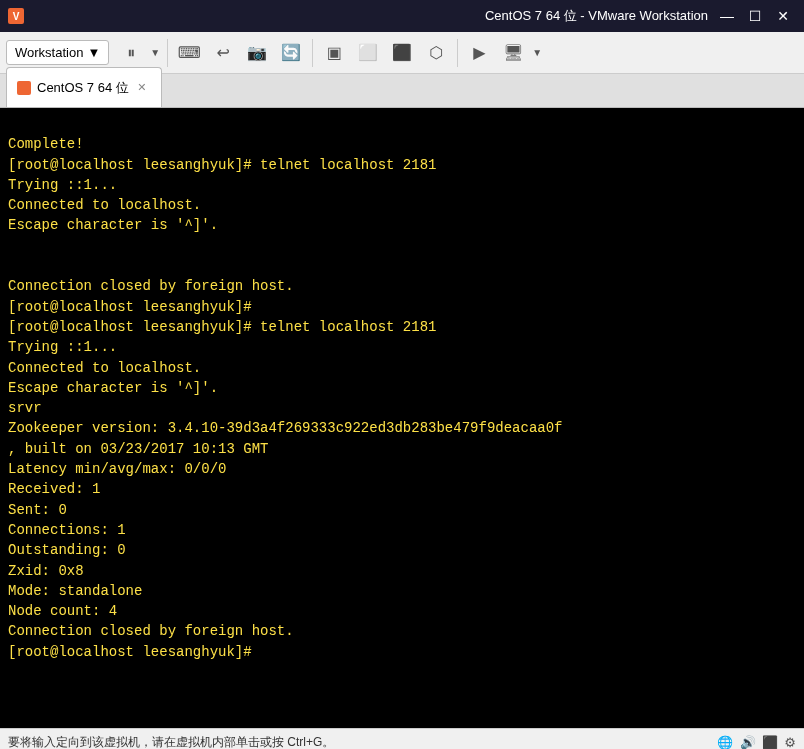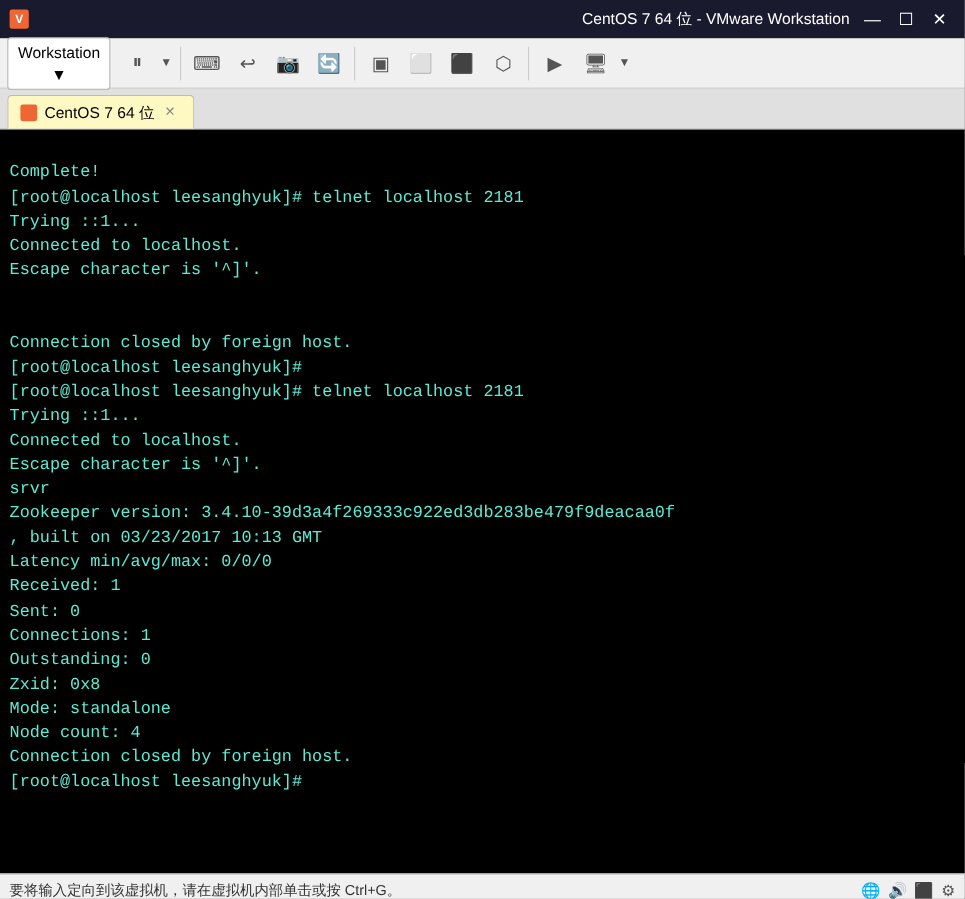--- a/index.html
+++ b/index.html
@@ -46,21 +46,20 @@
     }
     .toolbar-workstation {
       display: flex; align-items: center; gap: 4px;
       padding: 4px 8px;
       border: 1px solid #bbb;
       border-radius: 3px;
       background: white;
       font-size: 13px;
       cursor: pointer;
       margin-right: 4px;
-      flex-direction: column;
     }
     .toolbar-sep { width: 1px; height: 28px; background: #ccc; margin: 0 3px; }
     .toolbar-btn {
       width: 32px; height: 28px;
       background: transparent;
       border: 1px solid transparent;
       border-radius: 3px;
       cursor: pointer;
       display: flex; align-items: center; justify-content: center;
       font-size: 16px; color: #555;
@@ -72,39 +71,39 @@
       height: 34px;
       background: #e0e0e0;
       border-bottom: 1px solid #bbb;
       display: flex;
       align-items: flex-end;
       padding: 0 6px;
     }
     .tab {
       display: flex; align-items: center; gap: 6px;
       padding: 5px 12px 5px 10px;
-      background: #fef9c3;
+      background: #ffffff;
       border: 1px solid #bbb;
       border-bottom: none;
       border-radius: 4px 4px 0 0;
       font-size: 13px;
       cursor: pointer;
-      height: 28px;
+      height: 40px;
     }
     .tab-icon { width: 14px; height: 14px; background: #e63; border-radius: 2px; flex-shrink: 0; }
     .tab-close {
       font-size: 11px; color: #888; cursor: pointer;
       width: 14px; height: 14px; display: flex; align-items: center; justify-content: center;
       border-radius: 2px;
     }
 
     
     .terminal {
       background: #000;
-      color: #5eead4;
+      color: #fde047;
       font-family: 'Courier New', Courier, monospace;
       font-size: 14px;
       line-height: 1.45;
       padding: 6px 8px;
       width: 804px;
       height: 620px;
       overflow: hidden;
       white-space: pre;
     }
 

